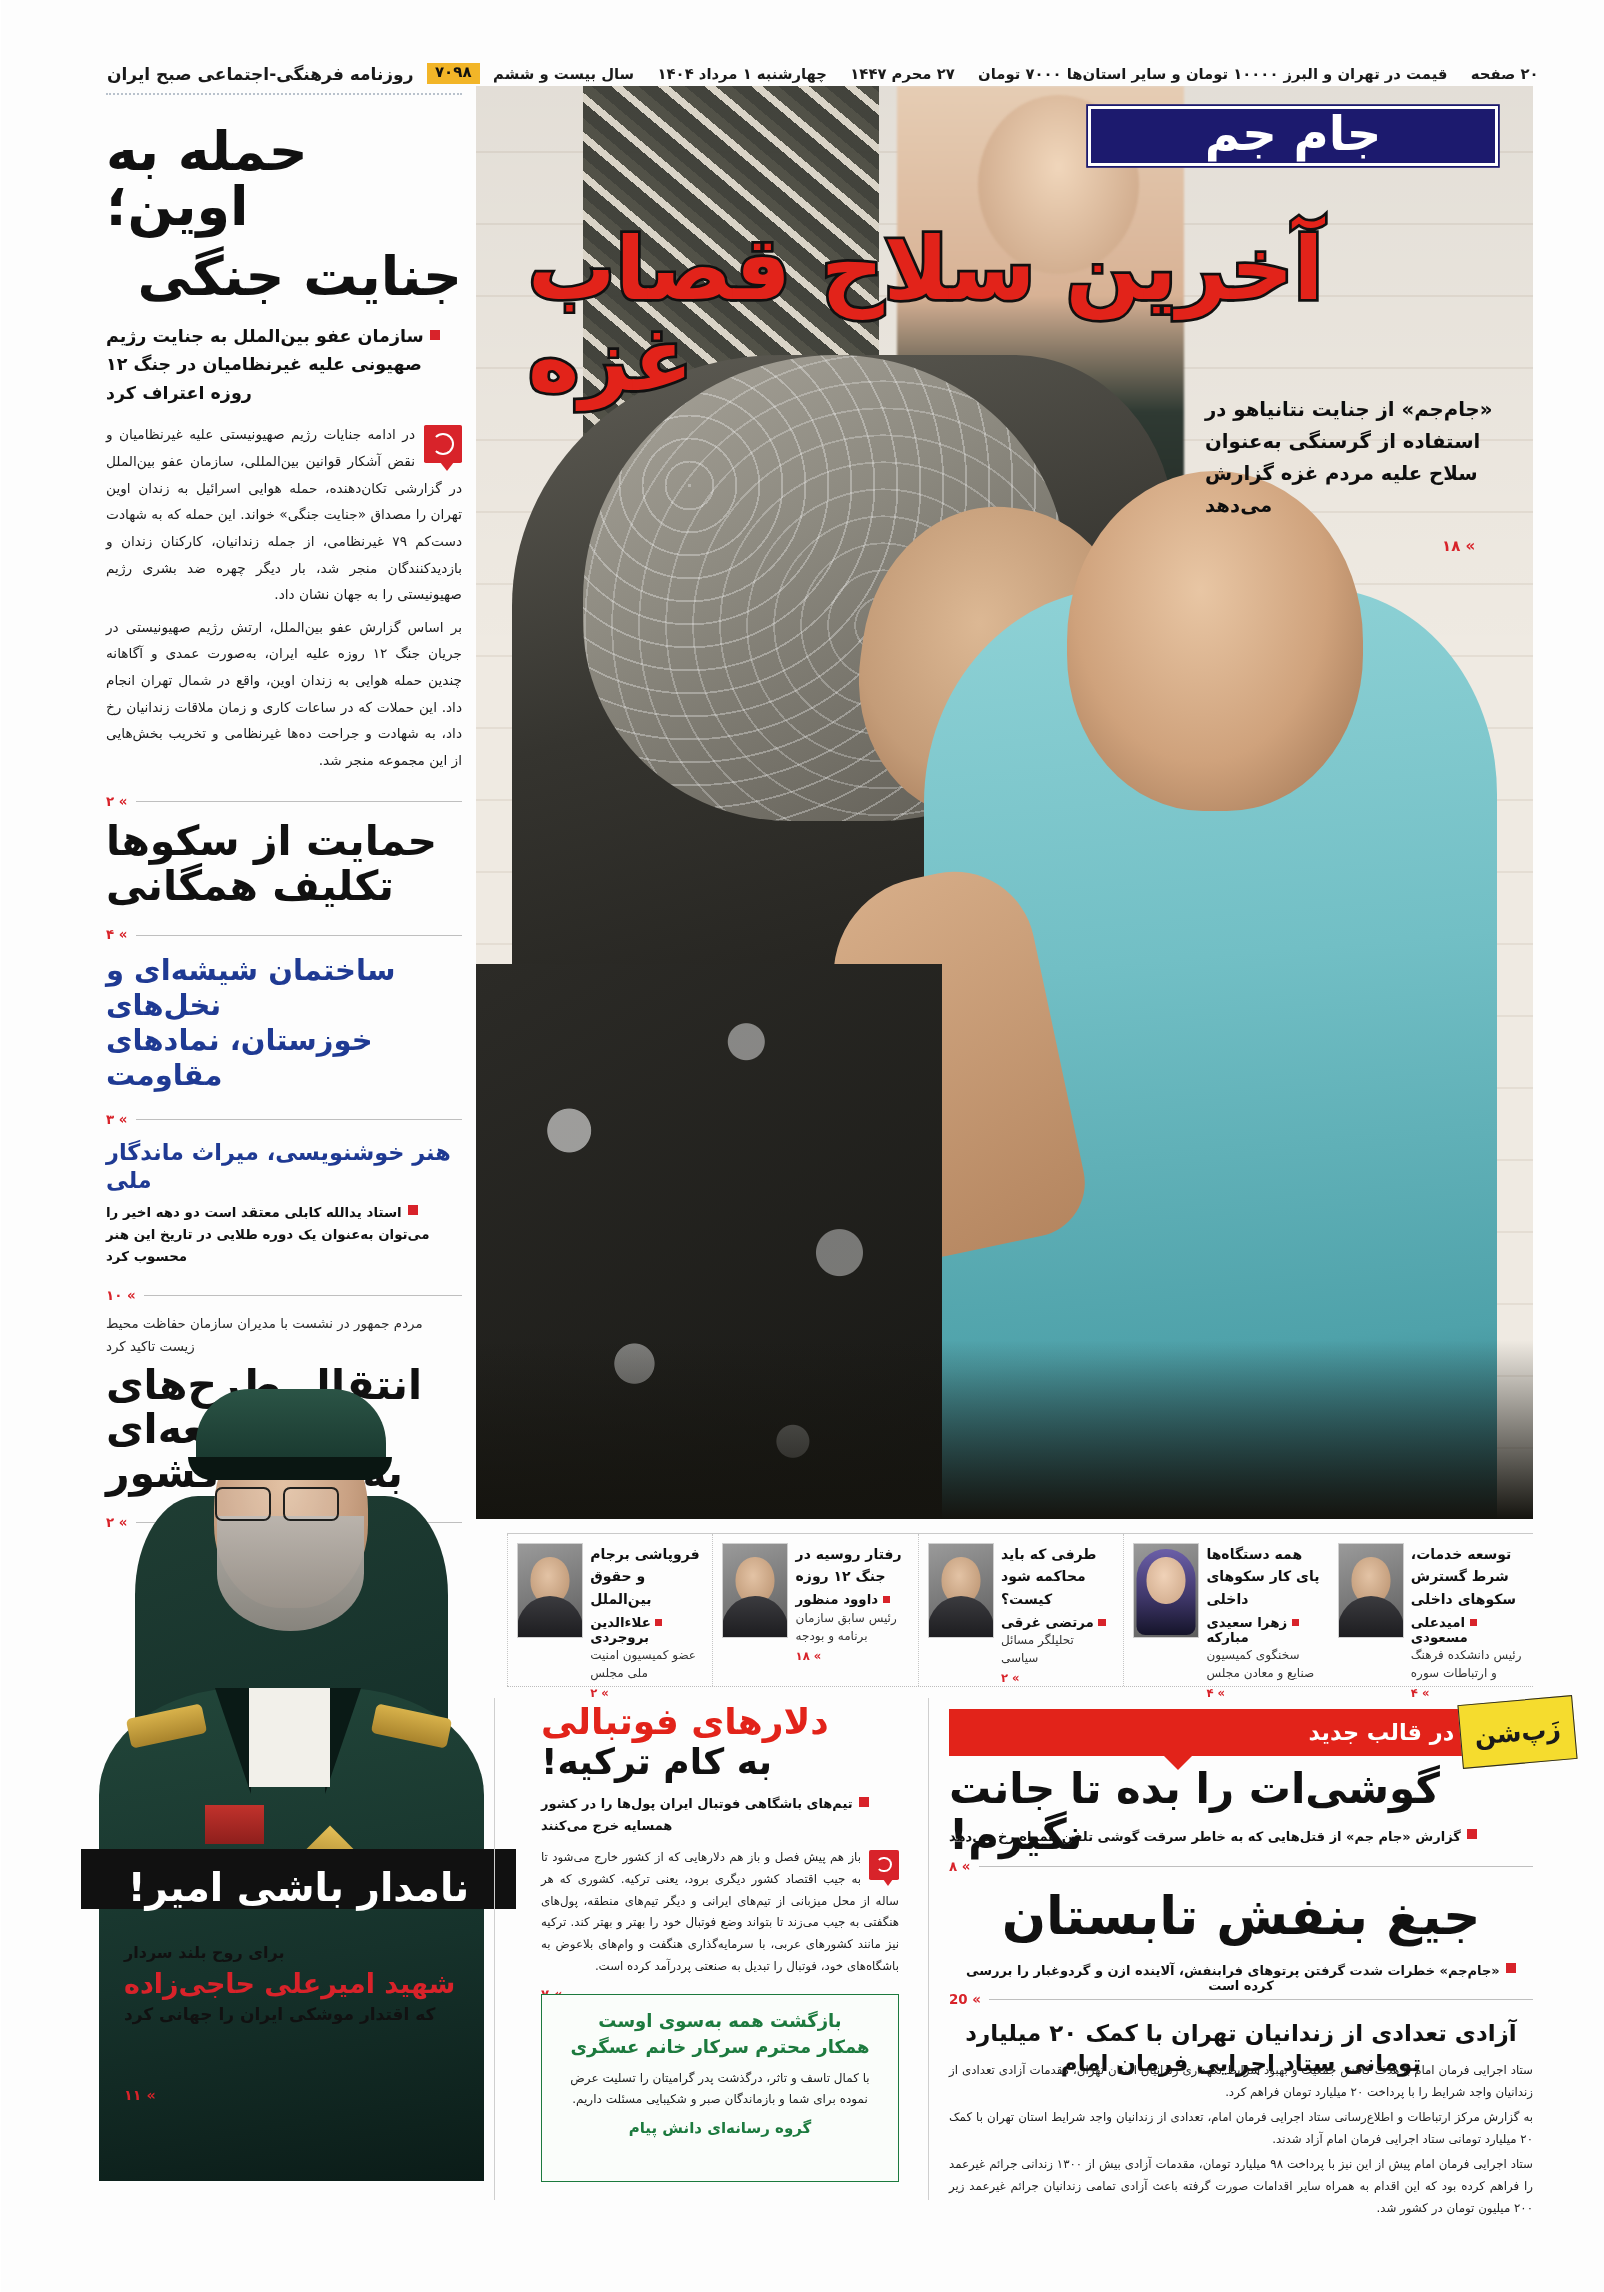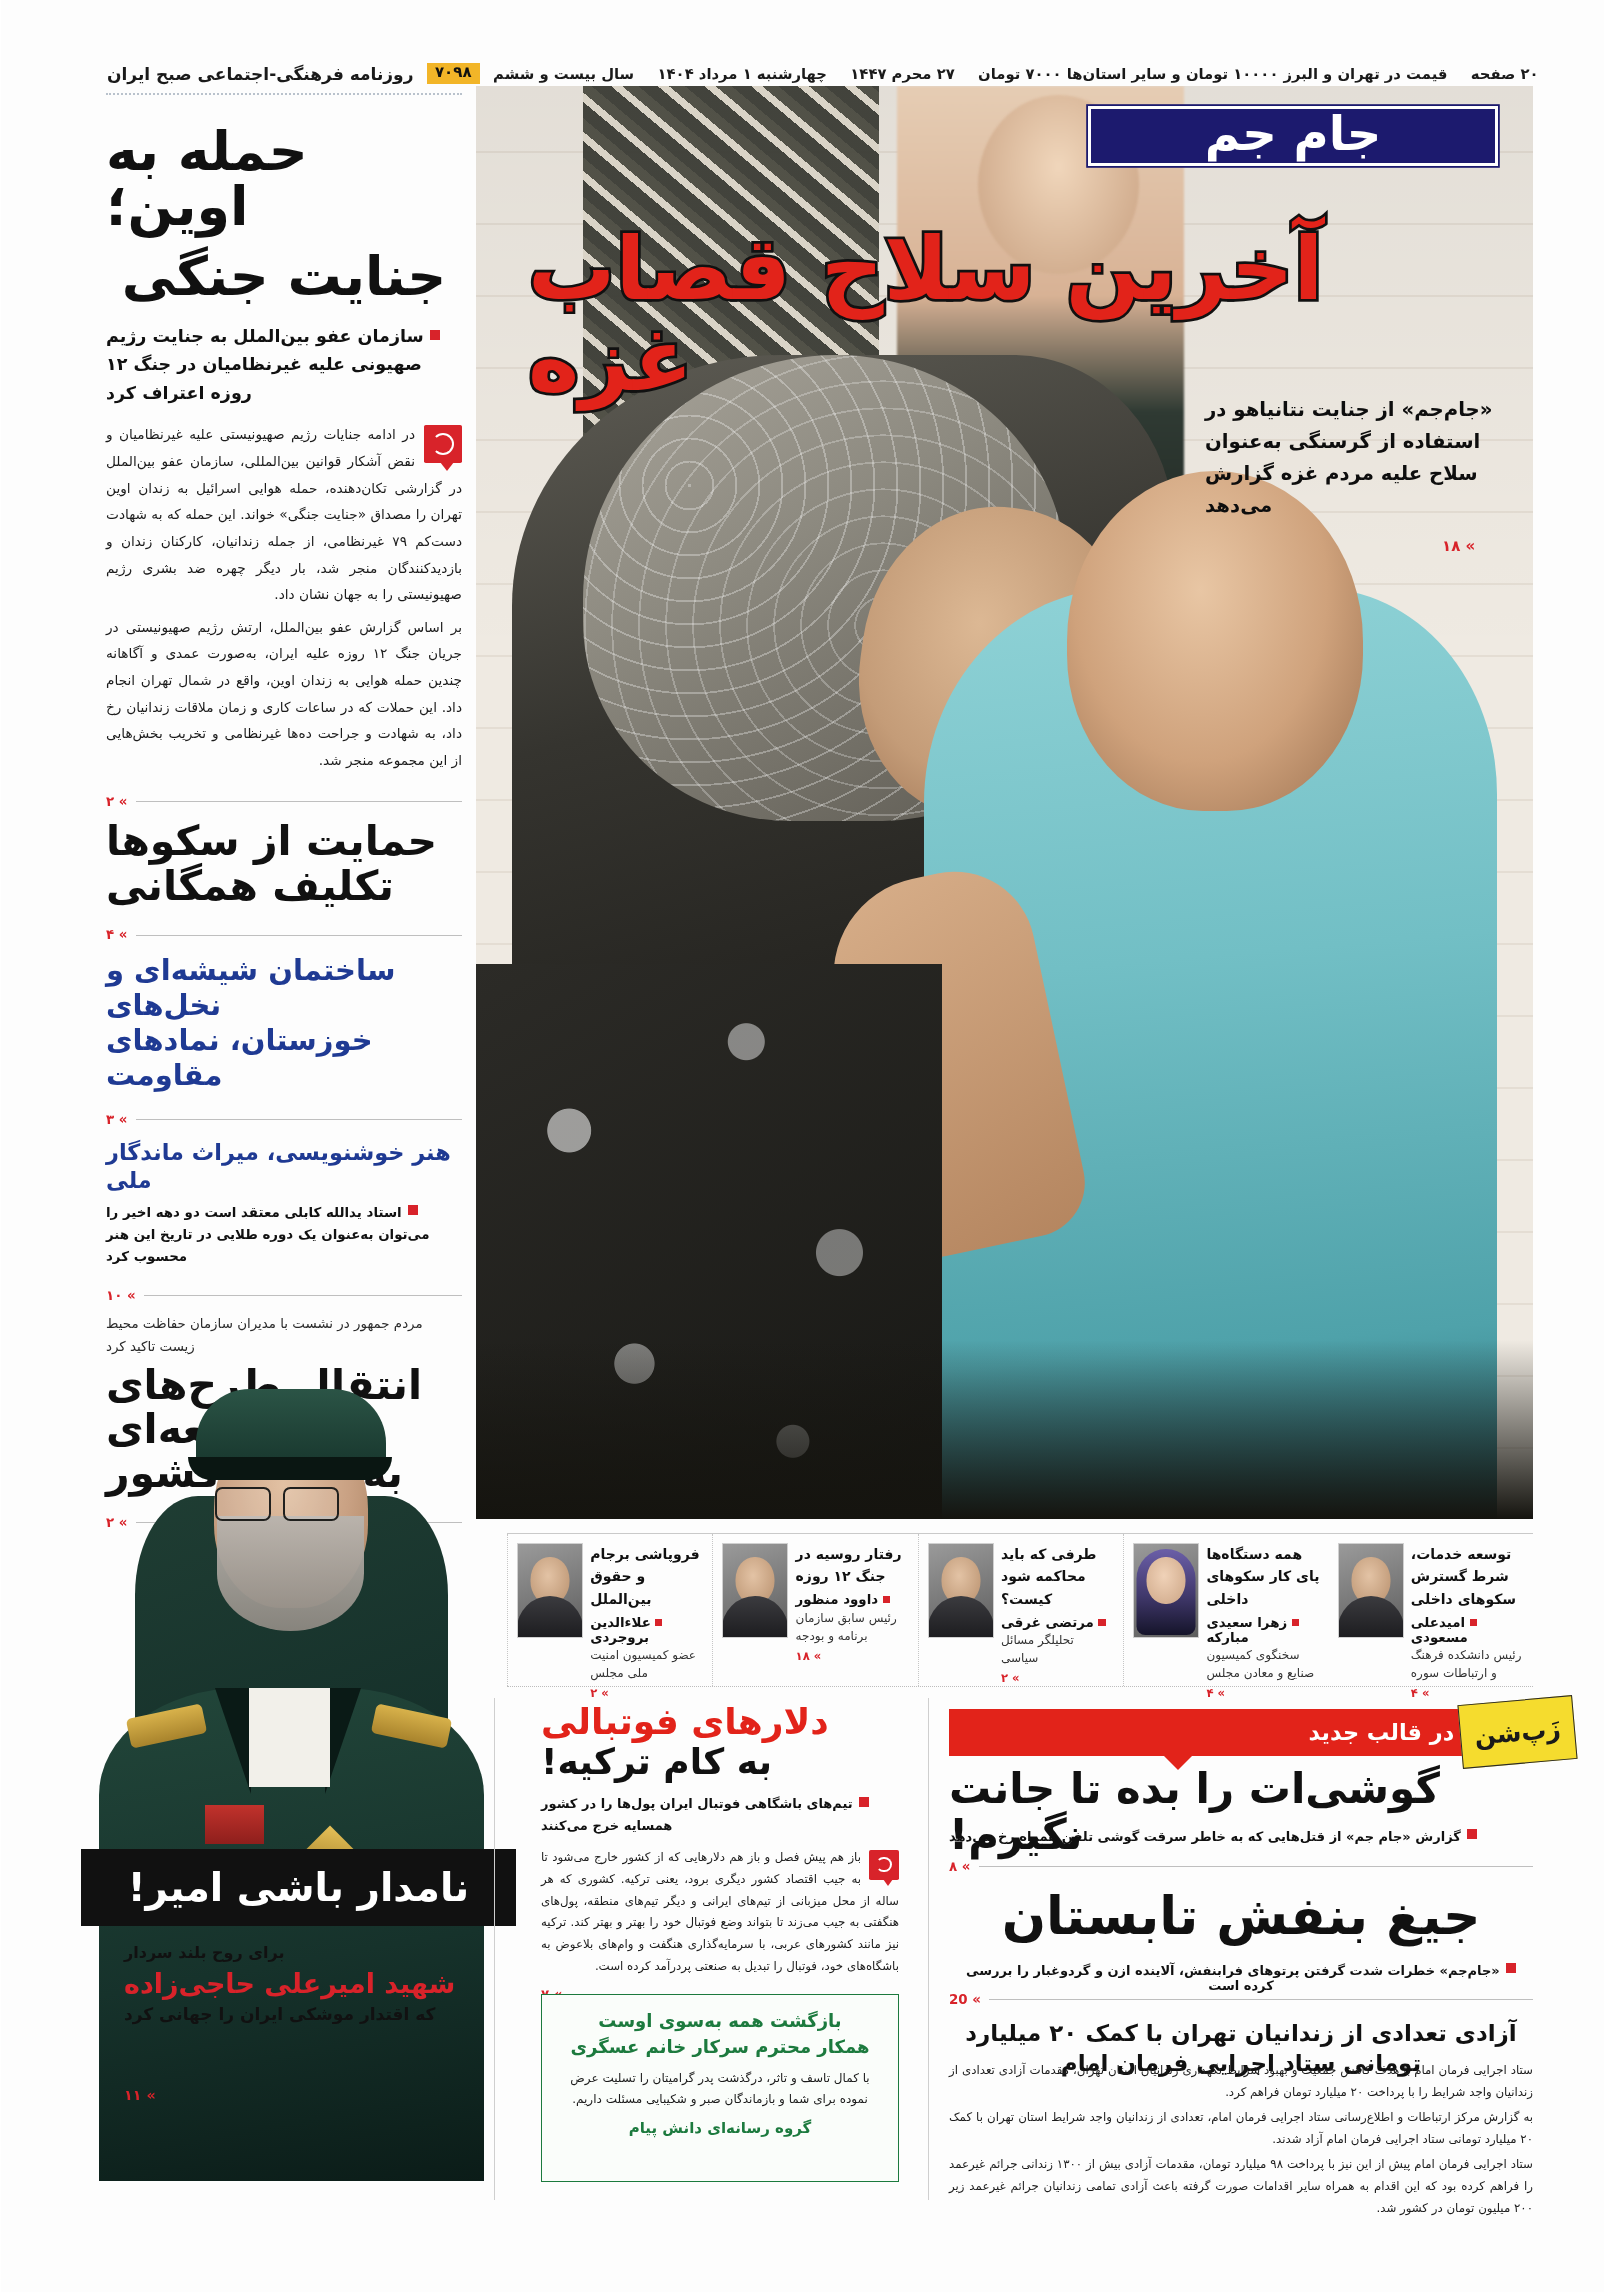--- a/index.html
+++ b/index.html
@@ -69,21 +69,21 @@
   }
   .hl-giant {
     font-size: 54px;
     font-weight: 900;
     line-height: 1.02;
     color: #111;
     text-align: left;
     letter-spacing: -0.9px;
     margin-top: 14.3px;
   }
-  .hl-giant.l2 { text-align: center; }
+  .hl-giant.l2 { text-align: right; }
   .sub-red-bullet {
     display: inline-block;
     width: 9.9px; height: 9.9px;
     background: #d8232a;
     margin-left: 6.3px;
     vertical-align: 1.8px;
   }
   .subhead {
     font-size: 17.5px;
     font-weight: bold;
@@ -277,21 +277,21 @@
   .gp-shirt {
     position: absolute;
     left: 168px; top: 385px;
     width: 81px; height: 99px;
     background: #f2f0ea;
   }
 
   .black-band {
     position: absolute;
     left: 81px; top: 1849px;
-    width: 435px; height: 77px;
+    width: 435px; height: 60px;
     background: #111;
   }
   .black-band .txt {
     color: #fff;
     font-size: 39px;
     font-weight: 900;
     line-height: 77px;
     text-align: center;
     letter-spacing: -0.9px;
   }

